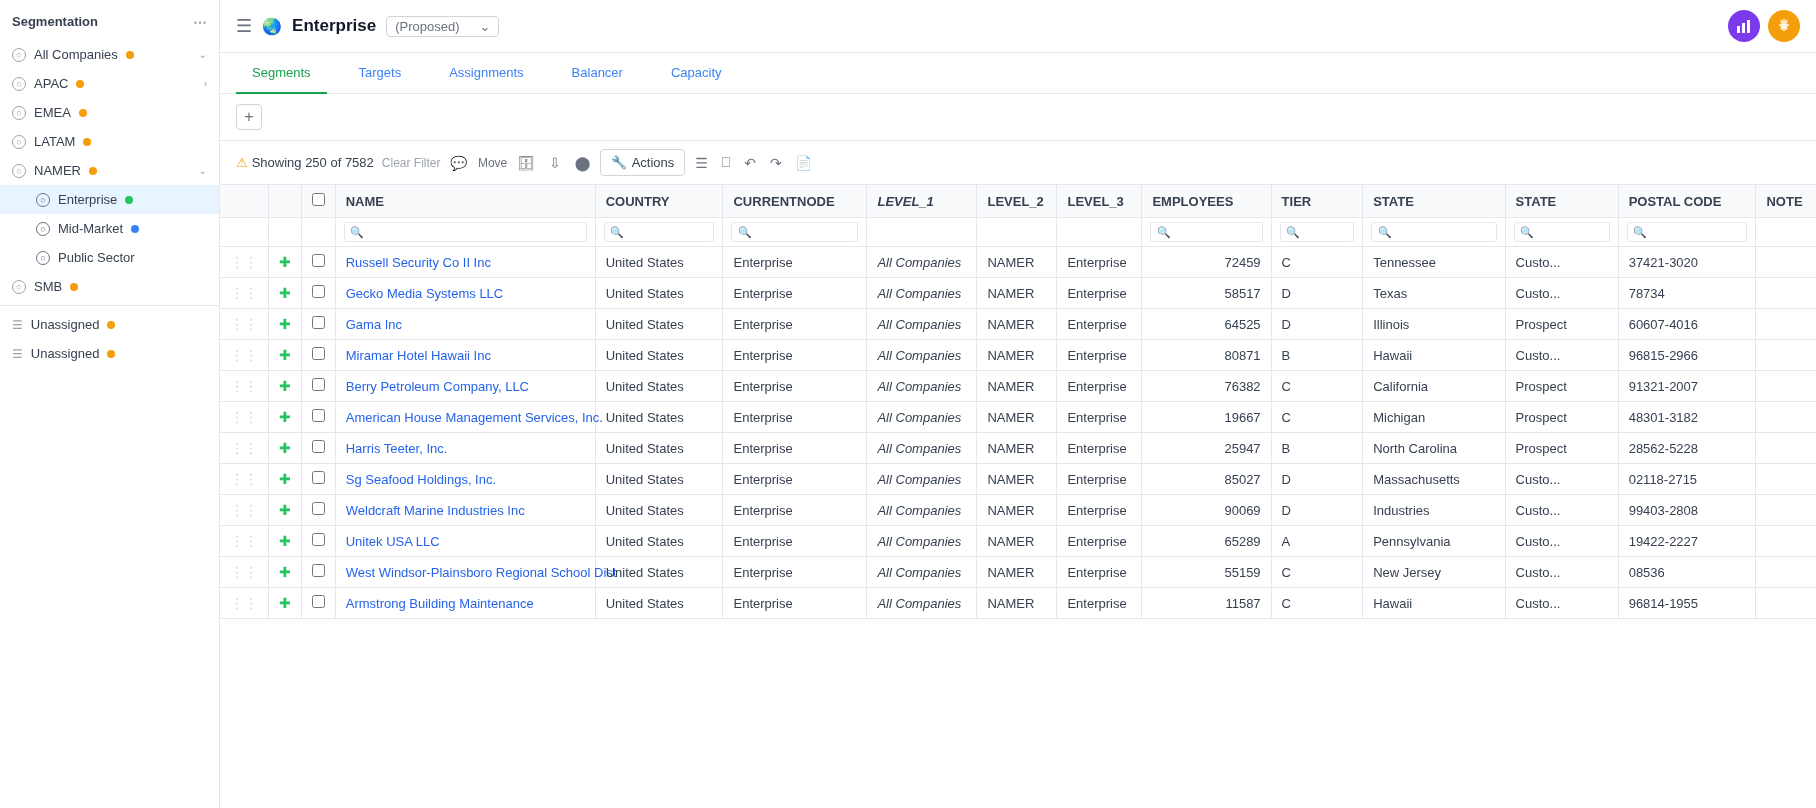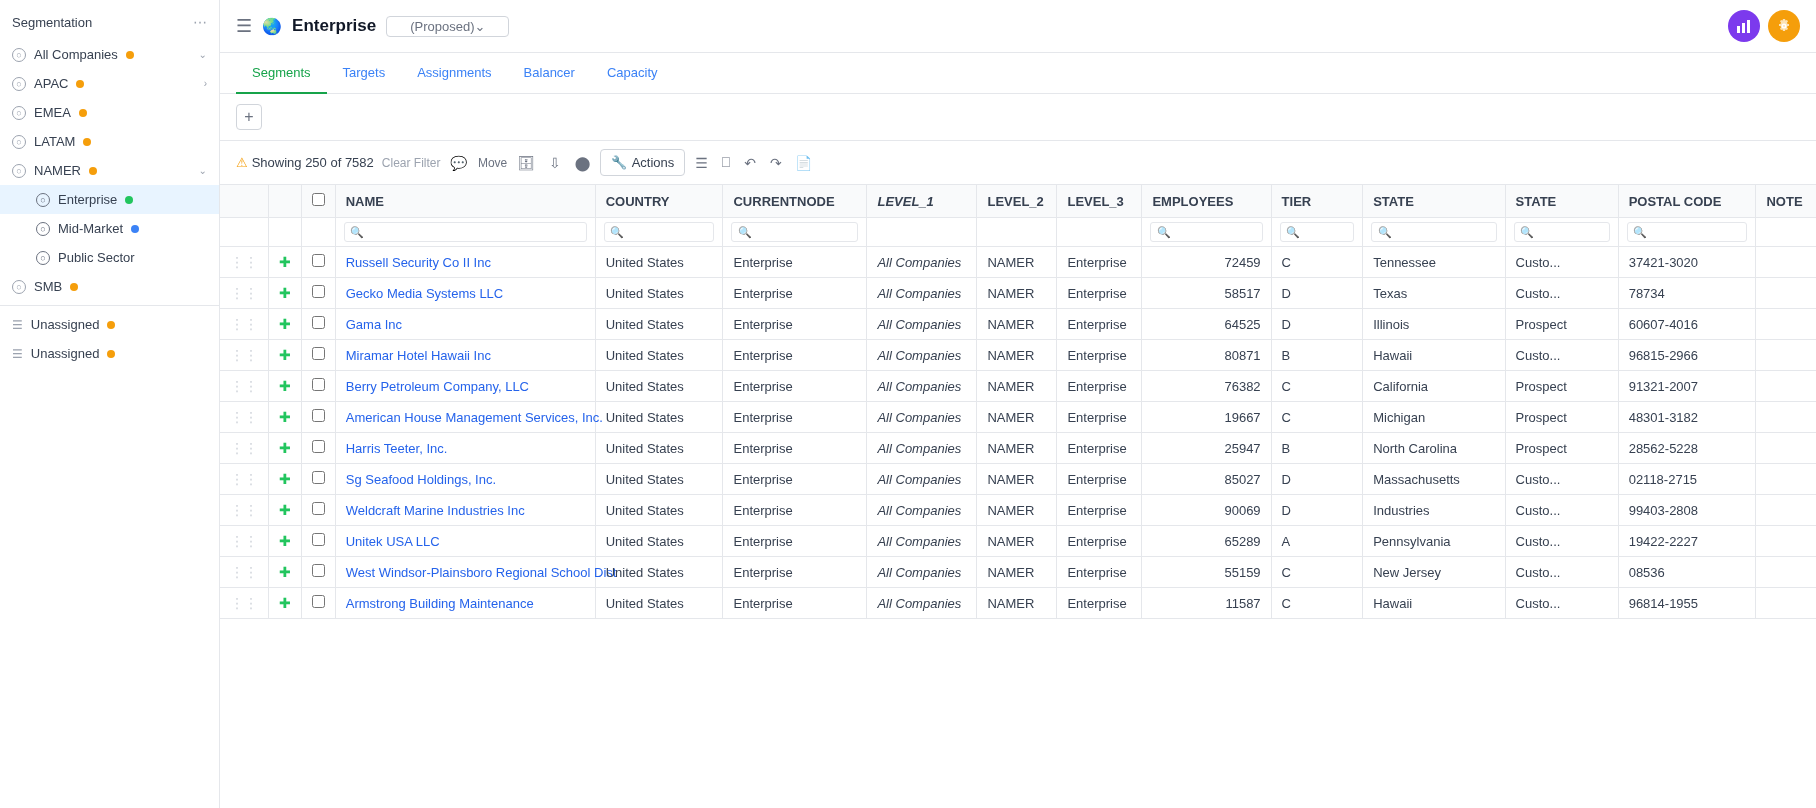--- a/index.html
+++ b/index.html
@@ -10,24 +10,24 @@
       width: 220px;
       min-width: 220px;
       background: #fff;
       border-right: 1px solid #e5e7eb;
       display: flex;
       flex-direction: column;
       overflow-y: auto;
     }
     .sidebar-header {
       display: flex;
-      align-items: flex-end;
+      align-items: flex-start;
       justify-content: space-between;
       padding: 14px 12px 10px 12px;
-      font-weight: 400;
+      font-weight: 700;
       font-size: 13px;
       color: #374151;
     }
     .sidebar-header-icons { display: flex; gap: 4px; }
     .sidebar-header-icon { color: #9ca3af; cursor: pointer; font-size: 14px; }
 
     .sidebar-item {
       display: flex;
       align-items: center;
       padding: 7px 12px;
@@ -65,42 +65,42 @@
       gap: 10px;
       background: #fff;
     }
     .topbar-menu-icon { font-size: 18px; color: #6b7280; cursor: pointer; }
     .topbar-globe { color: #6b7280; font-size: 16px; }
     .topbar-title { font-size: 17px; font-weight: 600; color: #111827; }
     .topbar-badge {
       background: #fff;
       border: 1px solid #d1d5db;
       border-radius: 4px;
-      padding: 2px 23px;
+      padding: 2px 8px;
       font-size: 12px;
       color: #6b7280;
       display: flex;
       align-items: center;
-      gap: 0;
+      gap: 20px;
       cursor: pointer;
     }
     .topbar-right { margin-left: auto; display: flex; gap: 8px; }
     .topbar-btn-circle {
       width: 32px; height: 32px; border-radius: 50%;
       display: flex; align-items: center; justify-content: center;
       cursor: pointer; font-size: 14px; font-weight: 600; color: #fff;
     }
 
     
     #tabs {
       display: flex;
       padding: 0 16px;
       border-bottom: 1px solid #e5e7eb;
       background: #fff;
-      gap: 0;
+      gap: 16px;
     }
     .tab {
       padding: 12px 16px;
       cursor: pointer;
       color: #3b82f6;
       font-size: 13px;
       border-bottom: 2px solid transparent;
       margin-bottom: -1px;
     }
     .tab.active {

